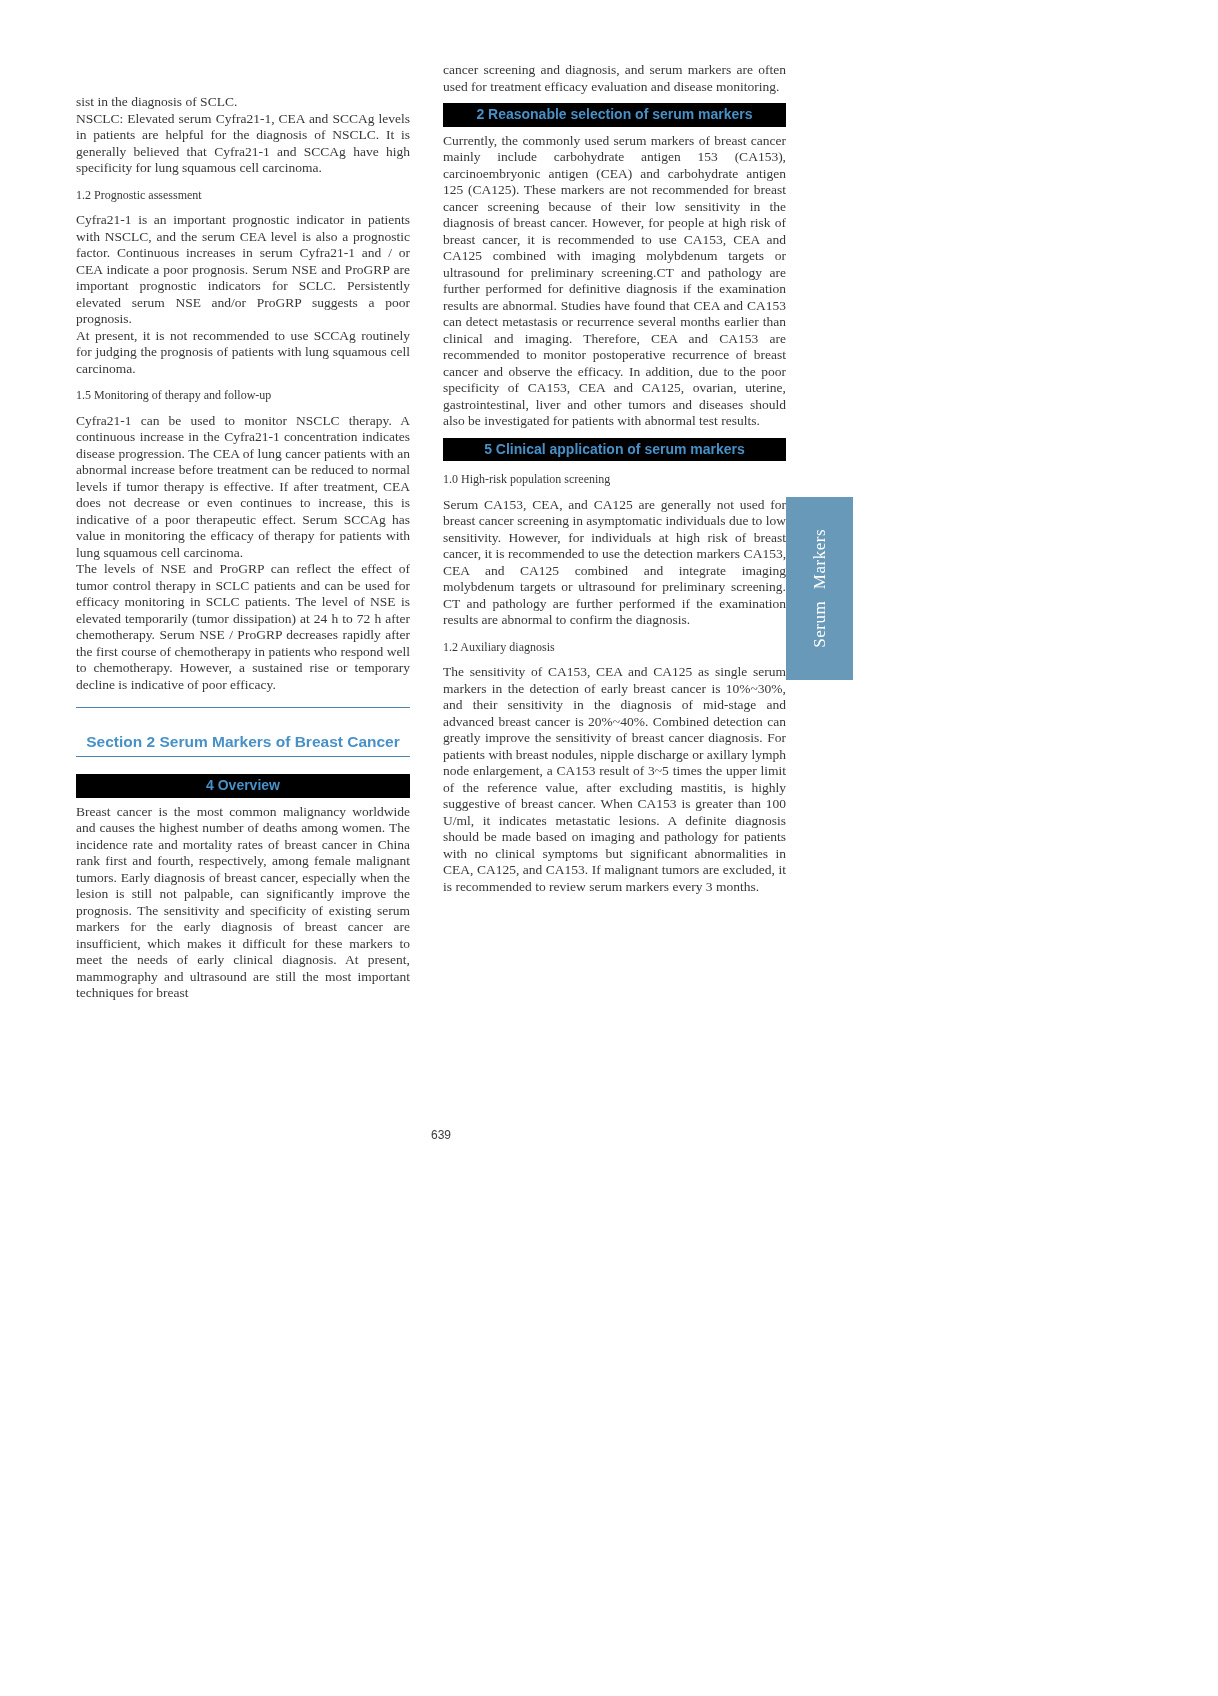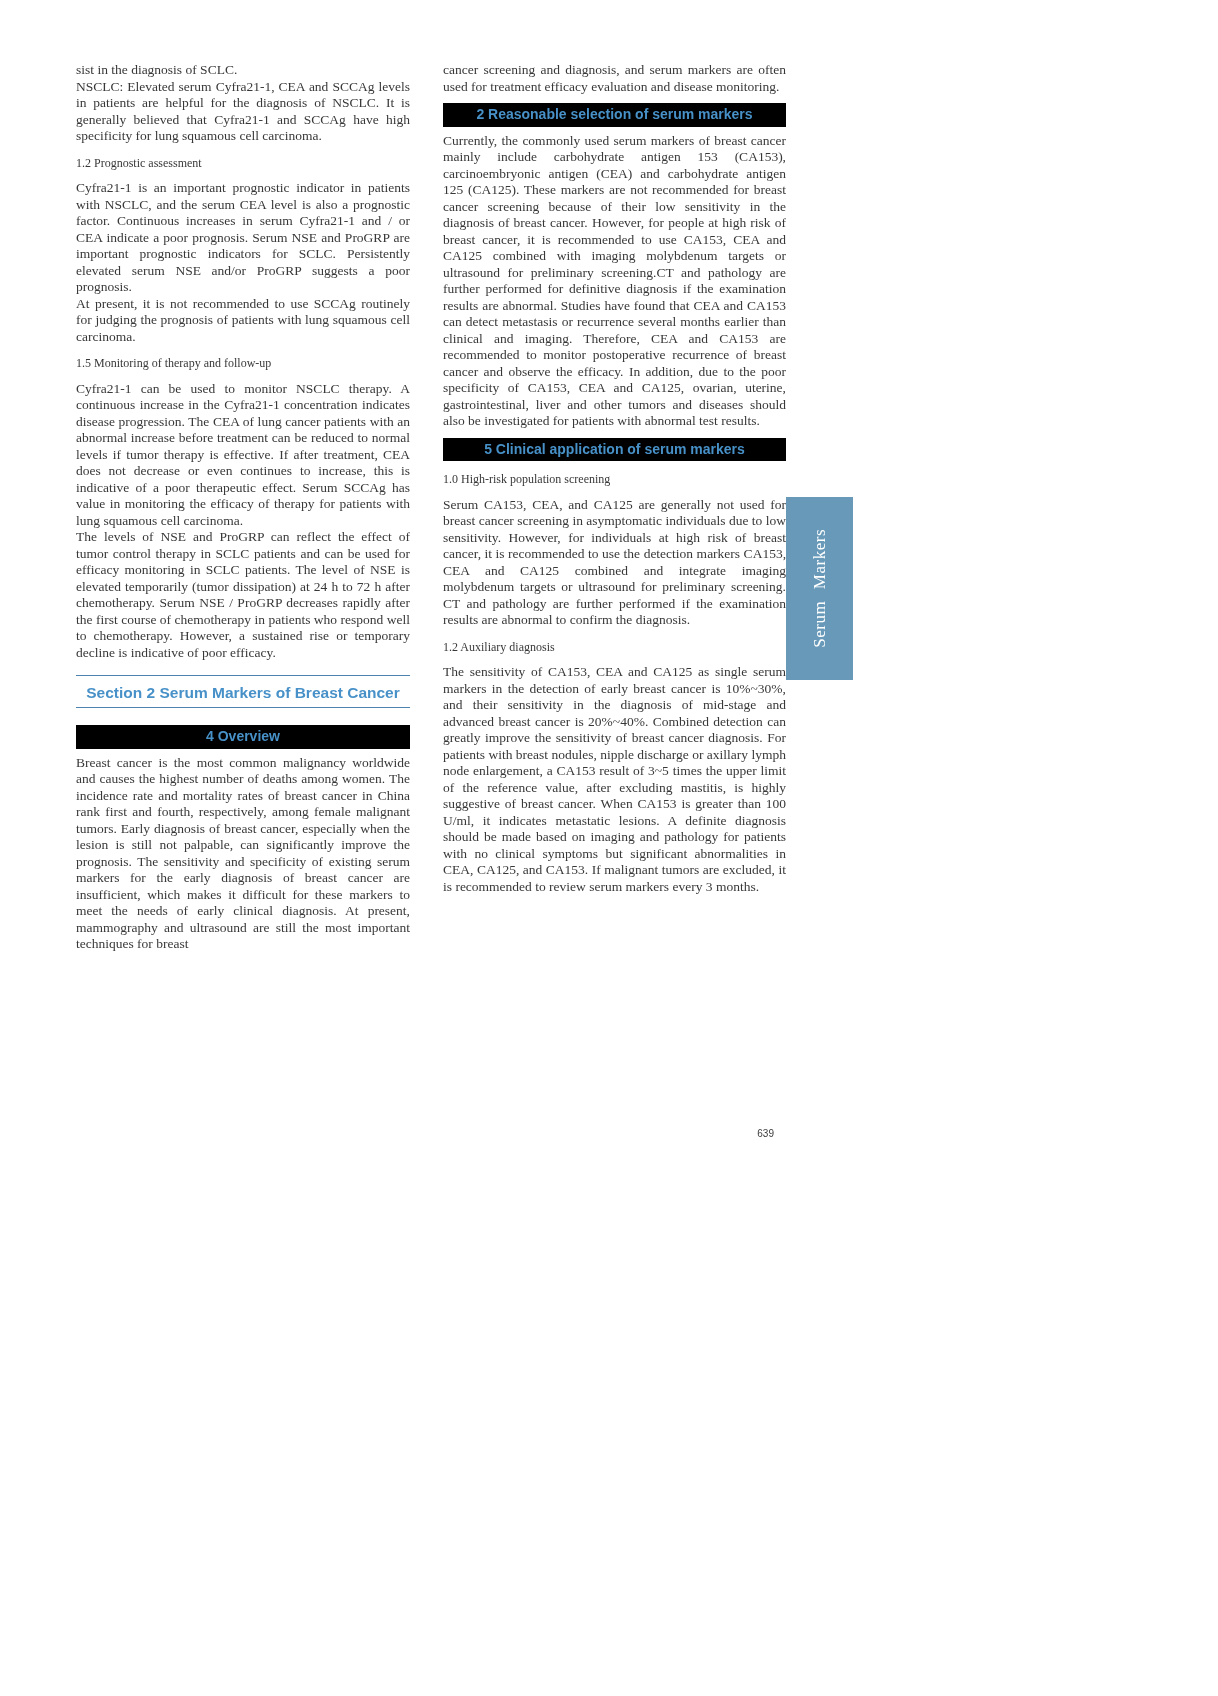--- a/index.html
+++ b/index.html
@@ -11,21 +11,21 @@
     overflow: hidden;
     font-family: "Liberation Serif", serif;
     color: #383838;
   }
   .col {
     position: absolute;
     top: 62px;
     font-size: 13.5px;
     line-height: 16.5px;
   }
-  .col-left  { left: 76px;  width: 334px; }
+  .col-left  { left: 76px;  width: 334px; margin-top: 32px; }
   .col-right { left: 443px; width: 343px; }
 
   .para {
     margin: 0;
     text-align: justify;
     text-justify: inter-word;
     hyphens: auto;
     -webkit-hyphens: auto;
   }
   .subhead {
@@ -37,21 +37,21 @@
     padding: 3px 2px 4px 2px;
     background: #000000;
     color: #4791c8;
     font-family: "Liberation Sans", sans-serif;
     font-weight: bold;
     font-size: 14px;
     text-align: center;
   }
   .section-head {
     margin: 14px 0 17px 0;
-    padding: 7px 6px 5px 6px;
+    padding: 24px 6px 5px 6px;
     border-top: 1.5px solid #4d84ad;
     border-bottom: 1.5px solid #4d84ad;
     color: #4791c8;
     font-family: "Liberation Sans", sans-serif;
     font-weight: bold;
     font-size: 15.5px;
     line-height: 19px;
     text-align: center;
   }
   .side-tab {
@@ -73,23 +73,23 @@
     font-size: 17px;
     letter-spacing: 0.5px;
     word-spacing: 7px;
     white-space: nowrap;
   }
   .page-number {
     position: absolute;
     top: 1128px;
     left: 431px;
     width: 343px;
-    text-align: right;
+    text-align: left;
     font-family: "Liberation Sans", sans-serif;
-    font-size: 10px;
+    font-size: 12px;
     color: #3c3c3c;
   }
 </style>
 </head>
 <body>
 
 <div class="page">
   <div class="col col-left" id="col-left">
       <div class="para">sist in the diagnosis of SCLC.</div>
       <div class="para">NSCLC: Elevated serum Cyfra21-1, CEA and SCCAg levels in patients are helpful for the diagnosis of NSCLC. It is generally believed that Cyfra21-1 and SCCAg have high specificity for lung squamous cell carcinoma.</div>

